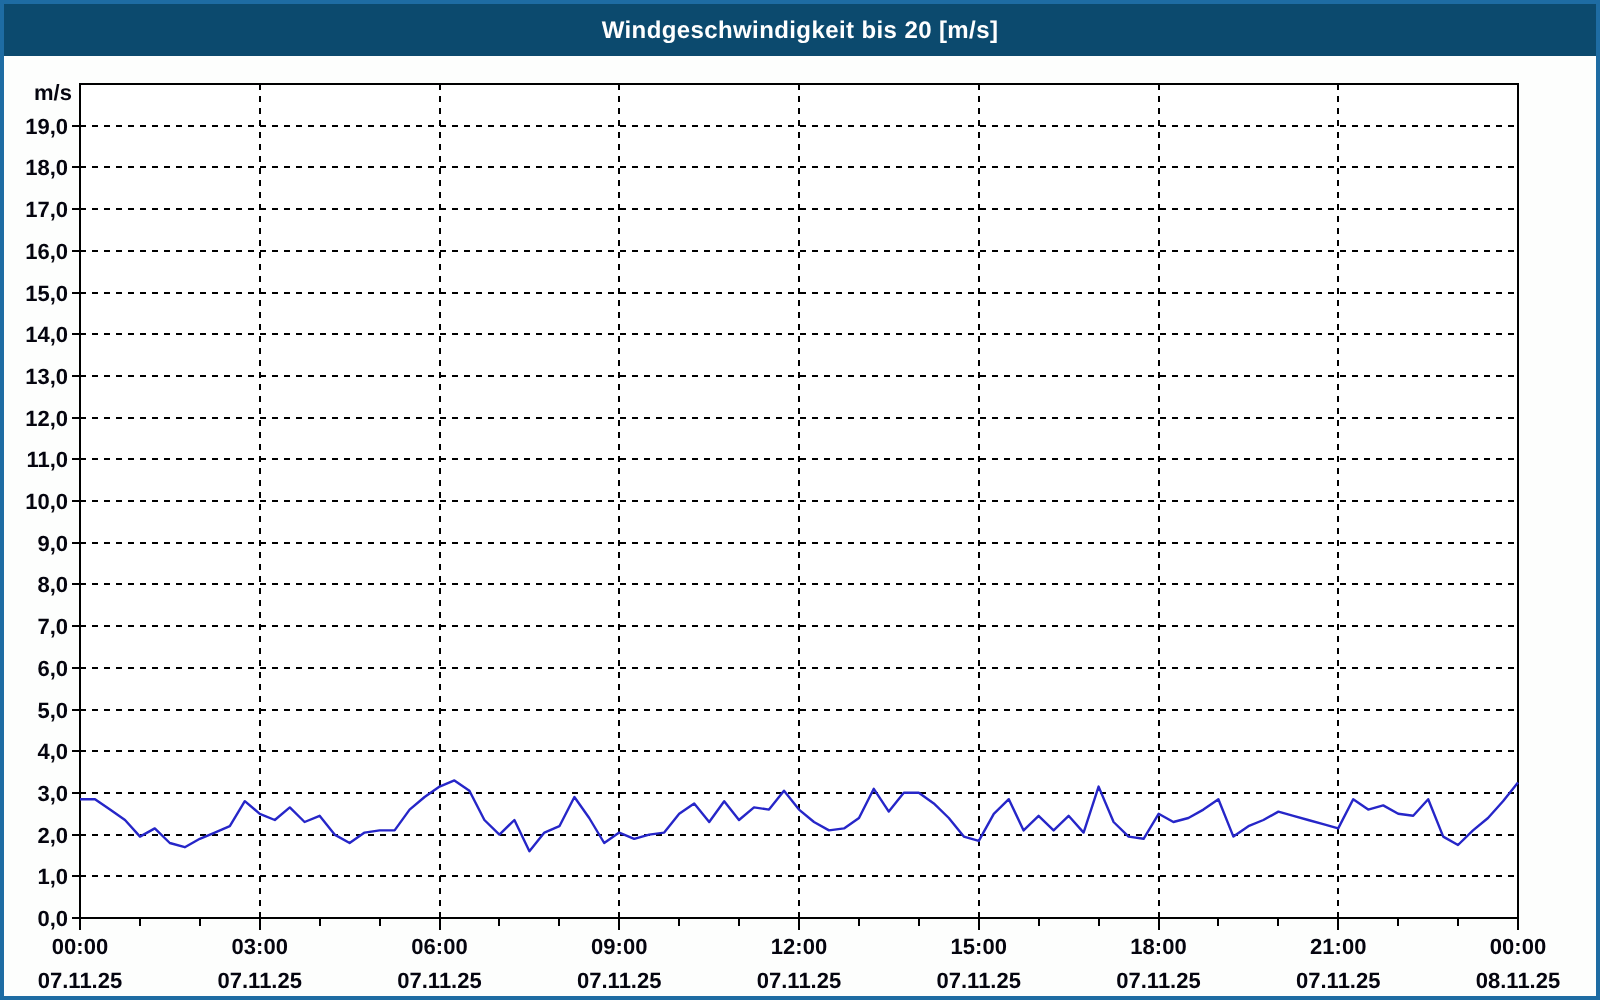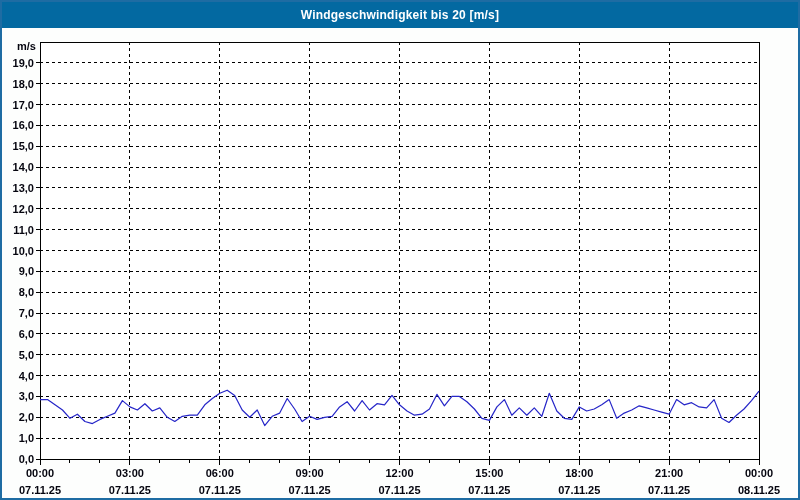--- a/index.html
+++ b/index.html
@@ -11,21 +11,21 @@
   .window{
     position:relative;
     width:800px;height:500px;
     box-sizing:border-box;
     border:2px solid #1e6ca3;
     background:#fdfefd;
   }
   .titlebar{
     height:26px;
     margin:-0px;
-    background:#0369a1;
+    background:#0c4a6e;
     display:flex;align-items:center;justify-content:center;
   }
   .titlebar .title{
     color:#ffffff;
     font-size:12px;
     font-weight:bold;
     letter-spacing:0.2px;
   }
   .chart-wrap{
     position:relative;

